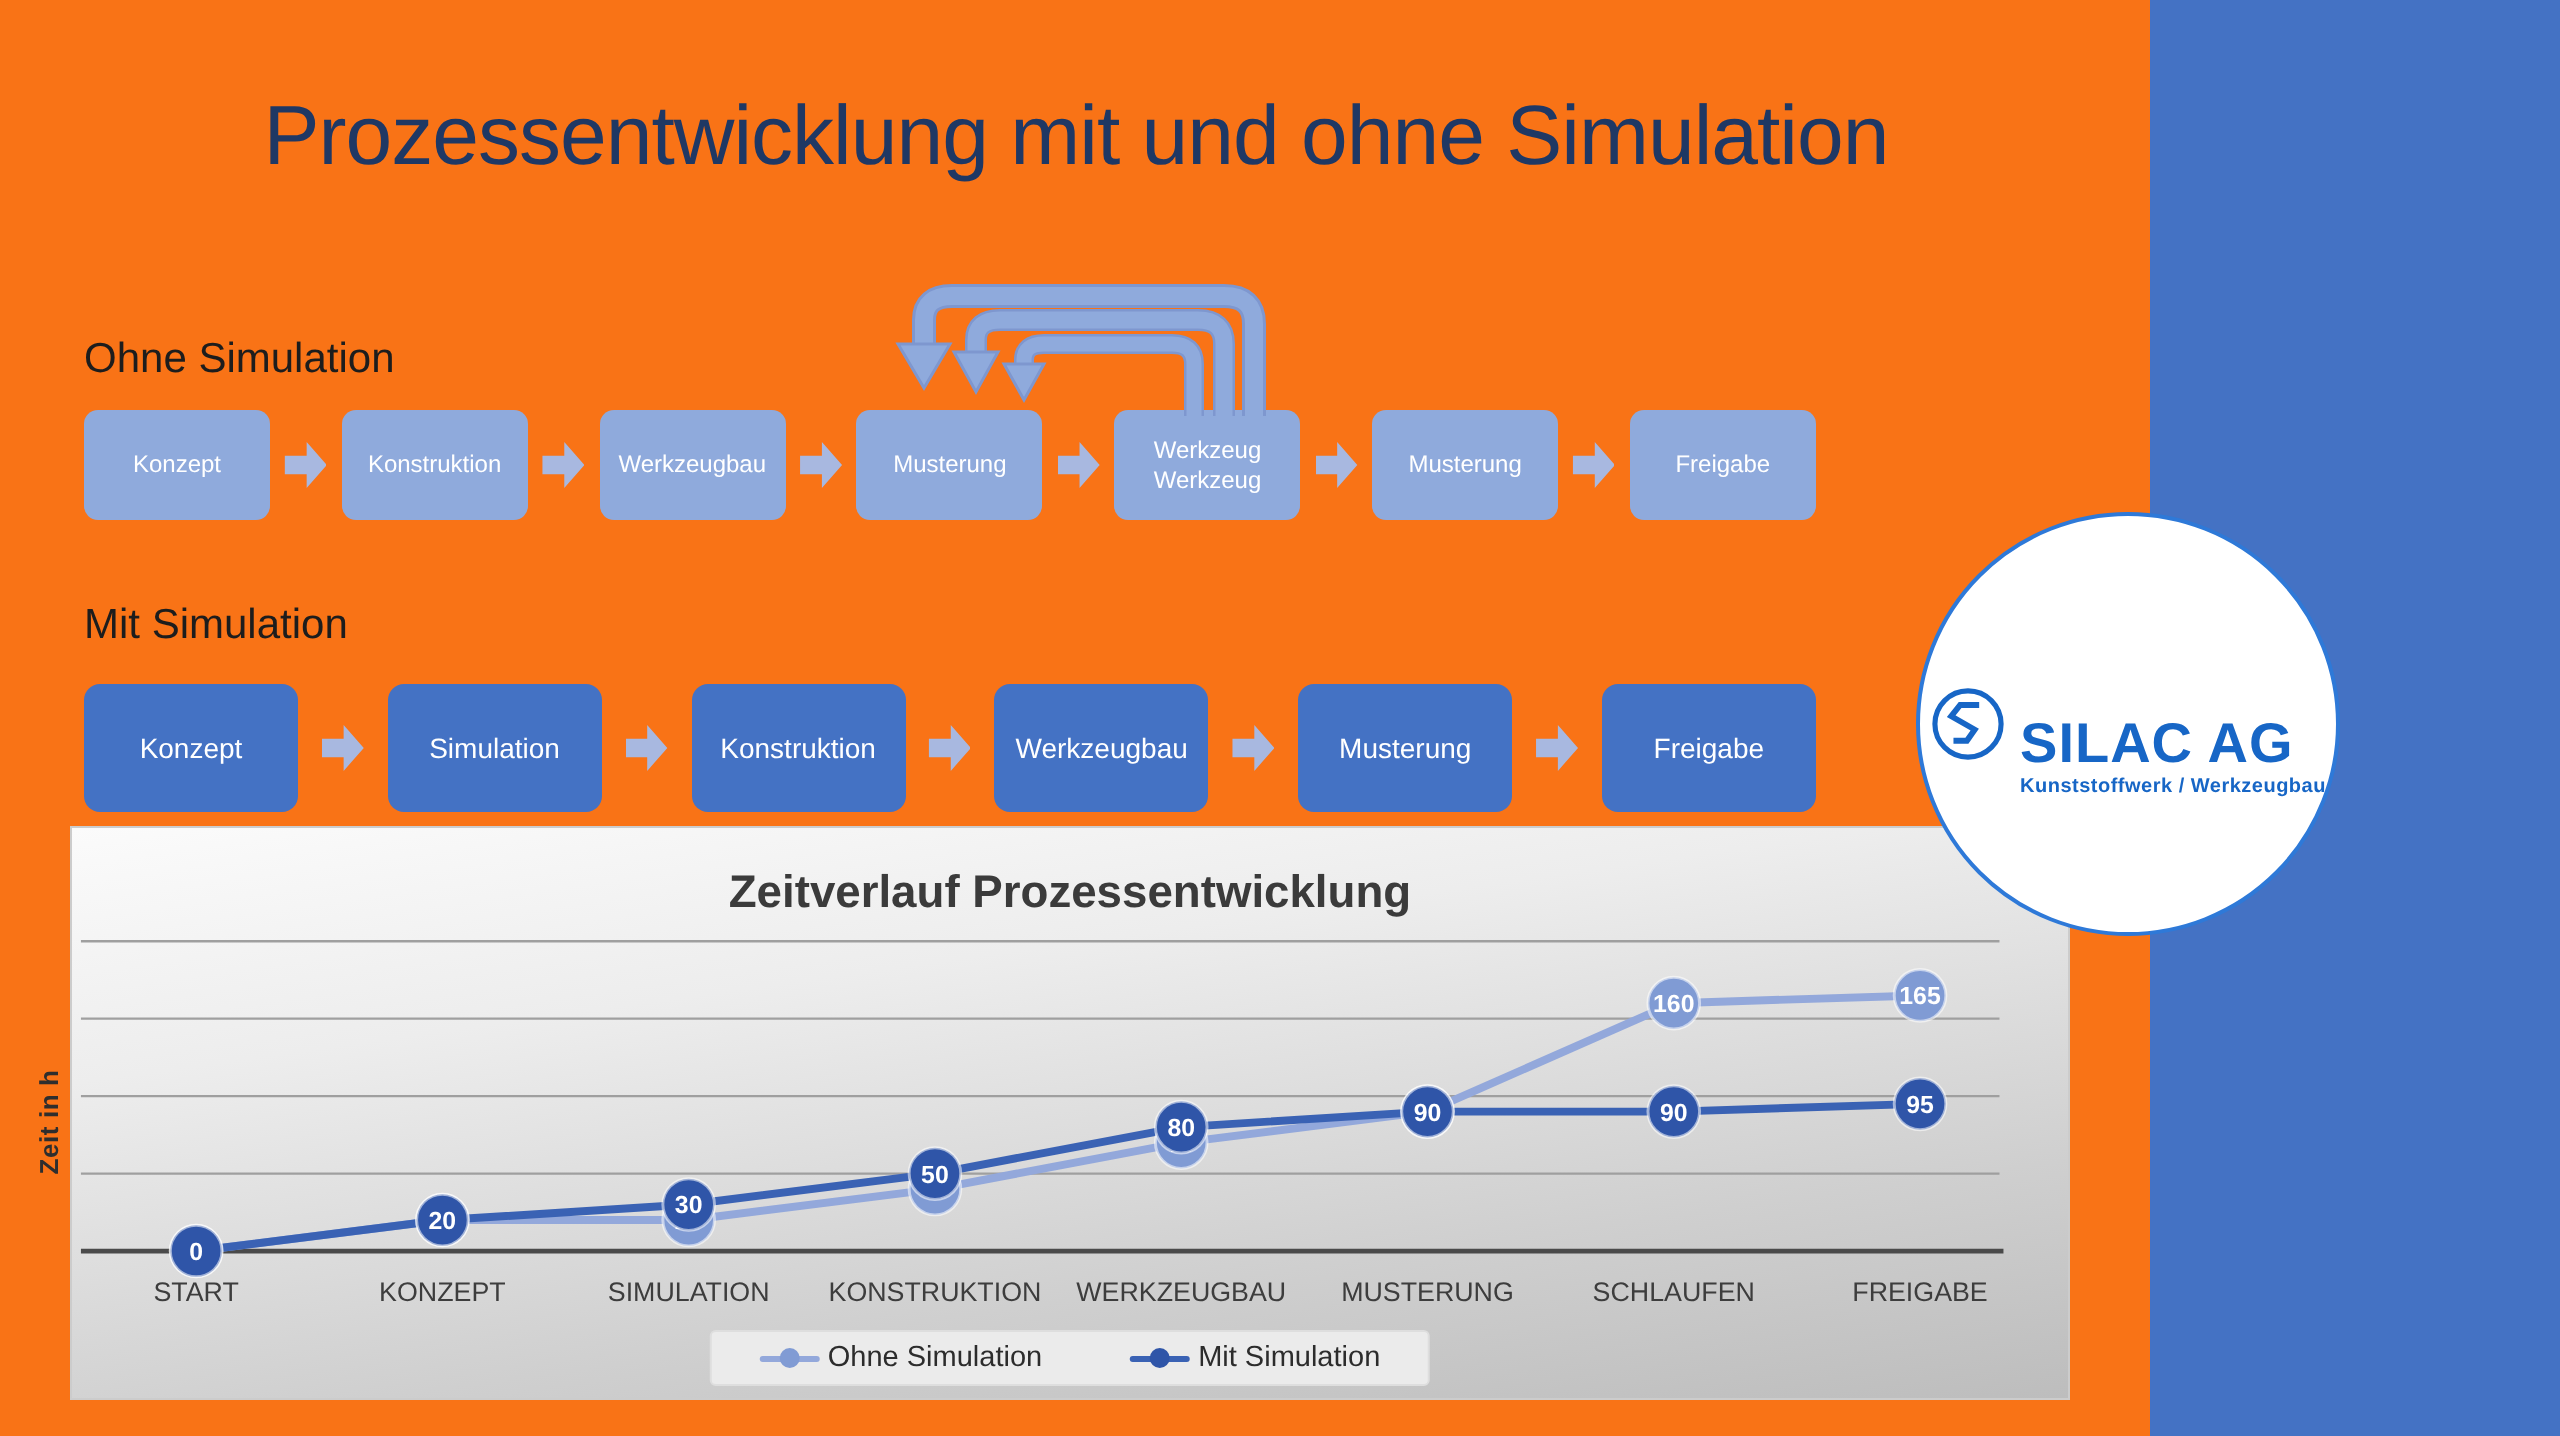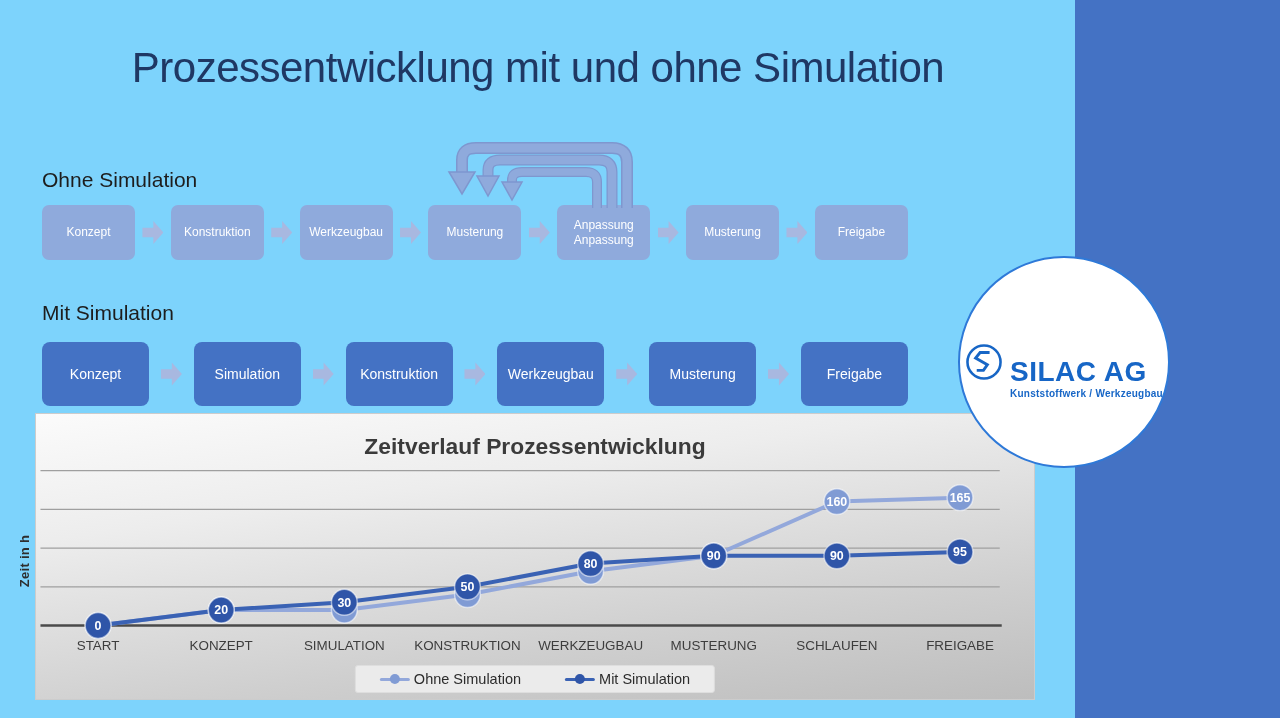--- a/index.html
+++ b/index.html
@@ -1,17 +1,17 @@
 <!DOCTYPE html>
 <html style="--accent: #4472C4; --navy: #1F3864; --boxlight: #8FAADC; --arrowlight: #A8B8E0; --logoblue: #1766C6;"><head>
 <meta charset="utf-8">
 <style>
   html,body{margin:0;padding:0;background:#fff;}
   .slide{
-    position:relative;width:1280px;height:718px;overflow:hidden;background:#7dd3fc;
+    position:relative;width:1280px;height:718px;overflow:hidden;background:#f97316;
     font-family:"Liberation Sans", sans-serif;
   }
   .band{position:absolute;left:1075px;top:0;width:205px;height:718px;background:var(--accent);}
   .title{
     position:absolute;left:0;top:44px;width:1076px;margin:0;text-align:center;
     font-size:42px;font-weight:400;letter-spacing:-0.5px;color:var(--navy);
   }
   .flow-heading{position:absolute;left:42px;font-size:21px;color:#1d1d1d;font-weight:400;}
   .h1pos{top:168px;}
   .h2pos{top:301px;}
@@ -74,21 +74,21 @@
 
   <div class="flow-row row1">
     <div class="box light">Konzept</div>
     <div class="block-arrow"></div>
     <div class="box light">Konstruktion</div>
     <div class="block-arrow"></div>
     <div class="box light">Werkzeugbau</div>
     <div class="block-arrow"></div>
     <div class="box light">Musterung</div>
     <div class="block-arrow"></div>
-    <div class="box light">Anpassung Anpassung</div>
+    <div class="box light">Werkzeug Werkzeug</div>
     <div class="block-arrow"></div>
     <div class="box light">Musterung</div>
     <div class="block-arrow"></div>
     <div class="box light">Freigabe</div>
   </div>
 
   <svg class="loops" viewBox="0 0 225 68">
 
     <path d="M187,68 L187,22 Q187,8 172,8 L36,8 Q22,8 22,20 L22,33" fill="none" stroke="#7E97CF" stroke-width="12"></path>
     <path d="M187,68 L187,22 Q187,8 172,8 L36,8 Q22,8 22,20 L22,33" fill="none" stroke="#8FAADC" stroke-width="9"></path>

